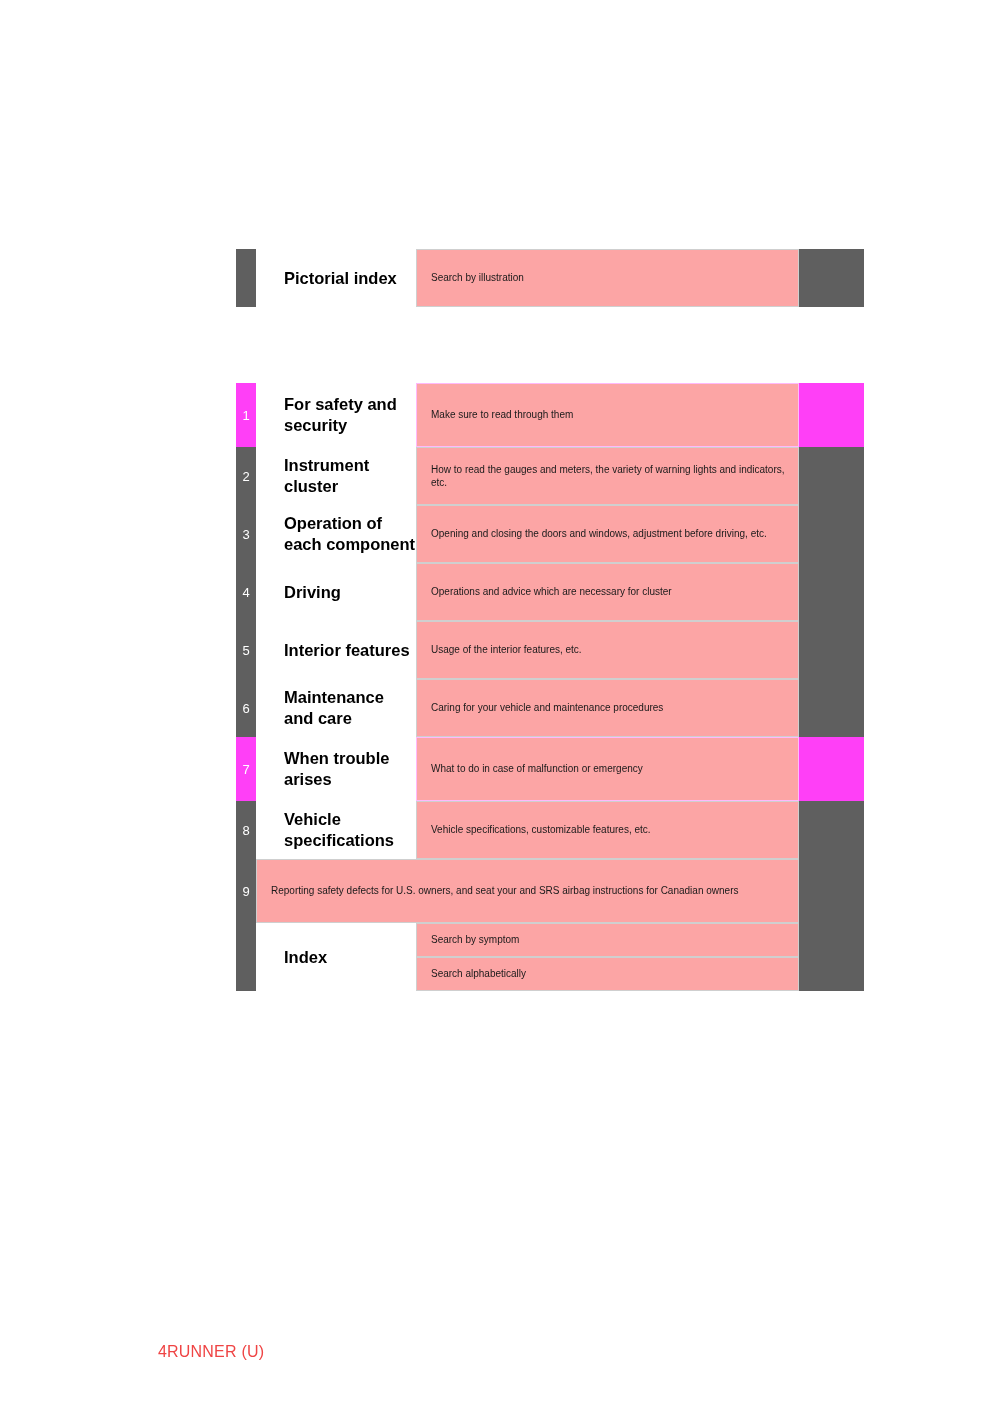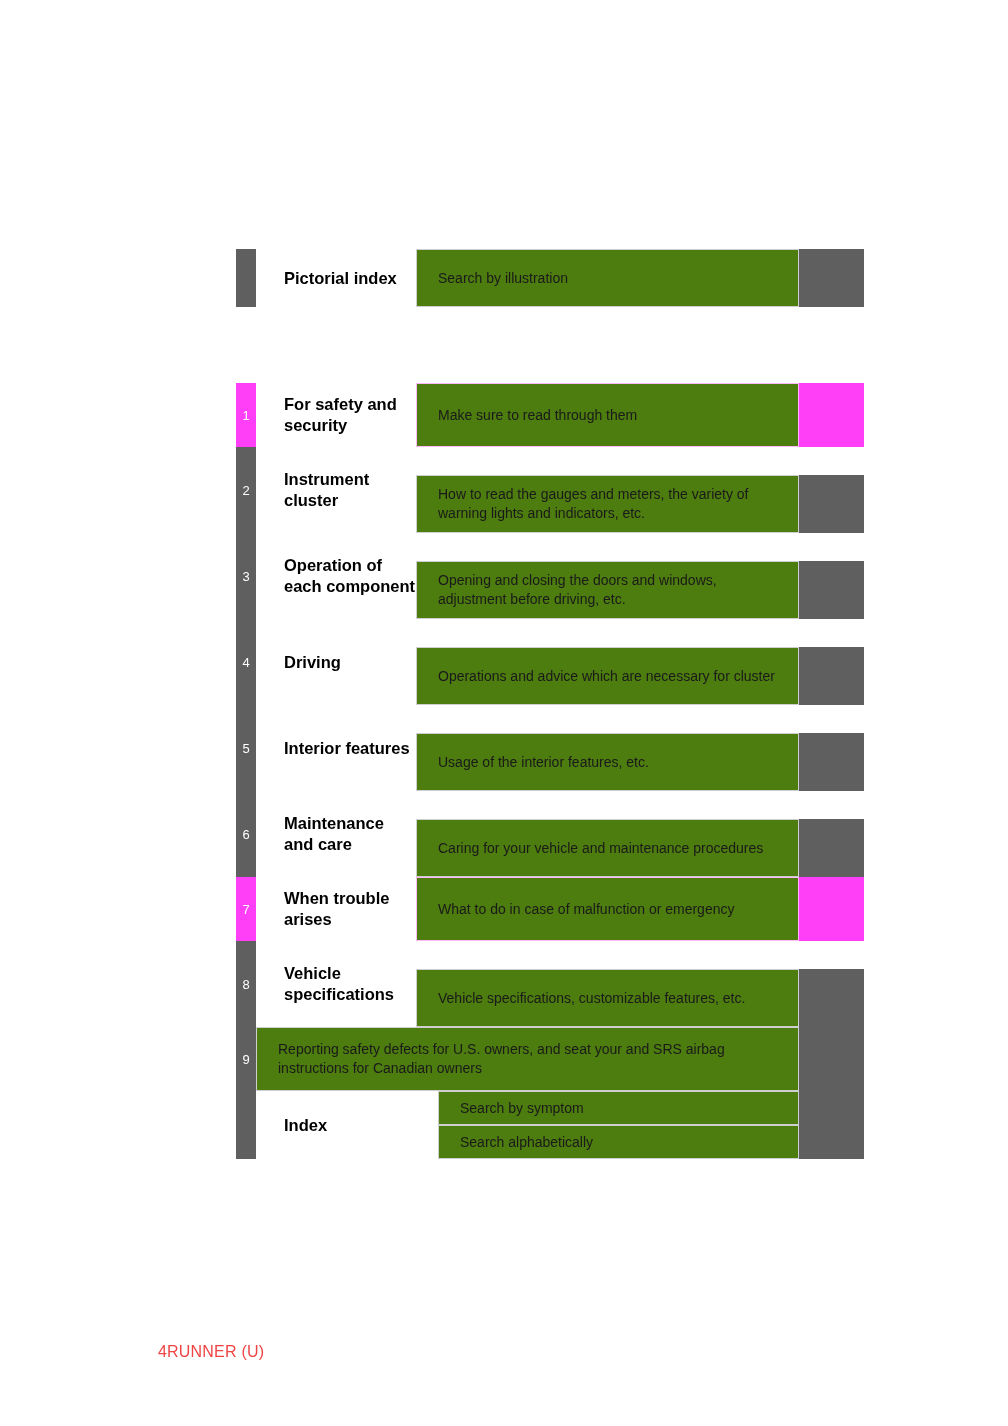--- a/index.html
+++ b/index.html
@@ -67,27 +67,27 @@
     line-height: 1.25;
     color: #000;
   }
 
   
   .desc-cell {
     flex: 1 1 auto;
     border: 1px solid #cfcfcf;
     border-left: 1px solid #cfcfcf;
     box-sizing: border-box;
-    padding: 8px 10px 8px 21px;
+    padding: 8px 10px 8px 14px;
     display: flex;
     align-items: center;
-    font-size: 14px;
+    font-size: 10px;
     line-height: 1.35;
     color: #1a1a1a;
-    background: #4d7c0f;
+    background: #fca5a5;
     min-height: 44px;
   }
   .desc-cell.pinkborder { border-color: #ffb9fb; }
 
   
   .end-block {
     flex: 0 0 65px;
     width: 65px;
     background: #5f5f5f;
   }
@@ -95,32 +95,32 @@
 
   
   .gap-lg { height: 76px; }
 
   
   .row-pictorial .num-tab { background: #5f5f5f; }
   .row-pictorial .title-cell { font-size: 16.5px; }
   .row-pictorial .desc-cell { min-height: 58px; }
   .row-pictorial .end-block { min-height: 58px; }
 
-  .row-h60 .desc-cell, .row-h60 .end-block { min-height: 58px; margin-top: 28px; }
+  .row-h60 .desc-cell, .row-h60 .end-block { min-height: 58px; }
   .row-h66 .desc-cell, .row-h66 .end-block { min-height: 64px; }
   .row-h48 .desc-cell, .row-h48 .end-block { min-height: 34px; }
 
   
   .index-group {
     display: flex;
     align-items: stretch;
   }
   .index-group .num-tab { align-items: flex-start; }
   .index-rows { flex: 1 1 auto; display: flex; flex-direction: column; }
-  .index-rows .toc-row .desc-cell { min-height: 18px; padding-top: 6px; padding-bottom: 6px; margin-left: 22px; }
+  .index-rows .toc-row .desc-cell { min-height: 18px; padding-top: 6px; padding-bottom: 6px; }
 
   
   .footer {
     position: absolute;
     left: 158px;
     top: 1343px;
     font-size: 16px;
     color: #ef4444;
     letter-spacing: 0.2px;
   }

